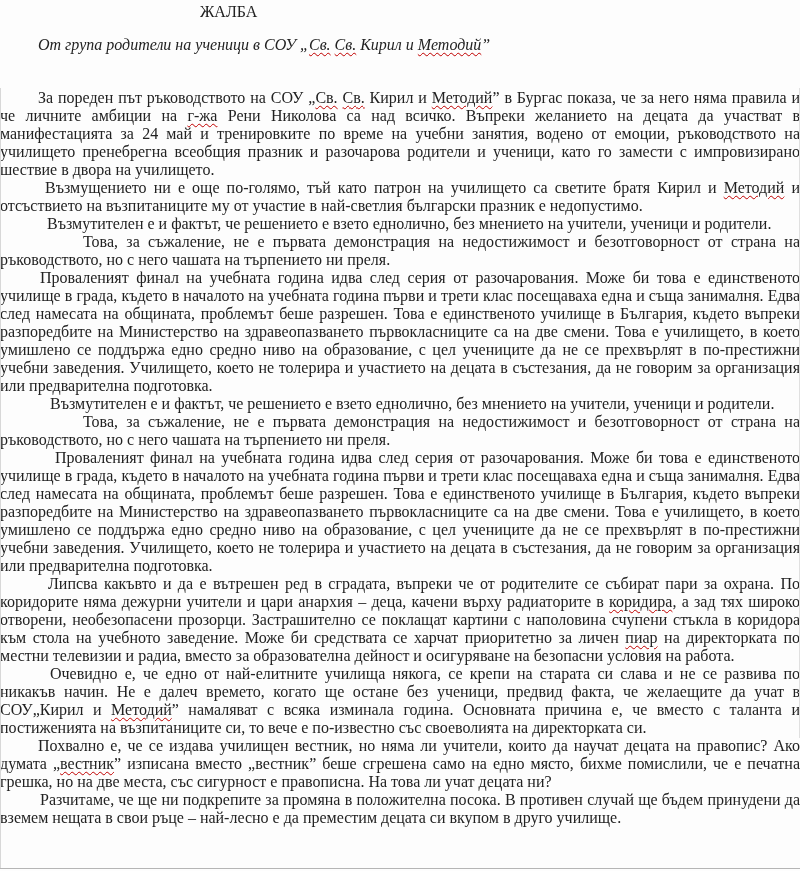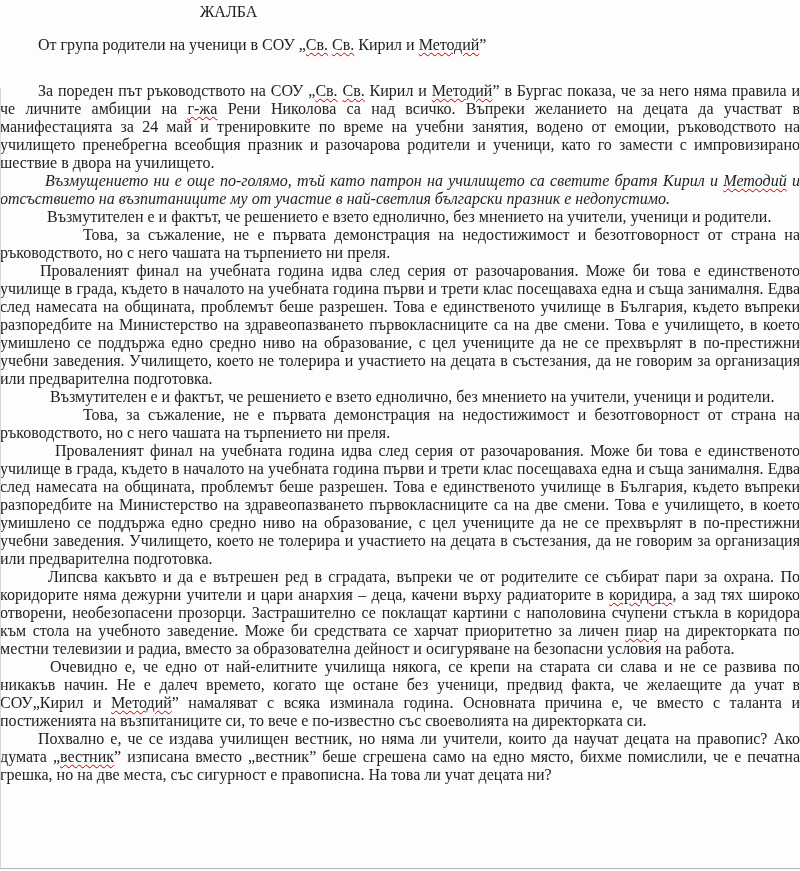--- a/index.html
+++ b/index.html
@@ -62,30 +62,31 @@
     width: 100%; height: 1px;
     background: #b5b5b5;
   }
 </style>
 </head>
 <body>
 
 <div class="doc">
   <p class="title">ЖАЛБА</p>
   <div>
-      <p class="para" style="text-indent: 38px; margin-bottom: 28px;"><span>От група родители на ученици в СОУ „</span><span class="misspelled">Св.</span><span> </span><span class="misspelled">Св.</span><span> Кирил и </span><span class="misspelled">Методий</span><span>”</span></p>
+      <p class="para" style="text-indent: 38px; margin-bottom: 35px; font-style: italic;"><span>От група родители на ученици в СОУ „</span><span class="misspelled">Св.</span><span> </span><span class="misspelled">Св.</span><span> Кирил и </span><span class="misspelled">Методий</span><span>”</span></p>
       <p class="para" style="text-indent: 38px;"><span>За пореден път ръководството на СОУ „</span><span class="misspelled">Св.</span><span> </span><span class="misspelled">Св.</span><span> Кирил и </span><span class="misspelled">Методий</span><span>” в Бургас показа, че за него няма правила и че личните амбиции на </span><span class="misspelled">г-жа</span><span> Рени Николова са над всичко. Въпреки желанието на децата да участват в манифестацията за 24 май и тренировките по време на учебни занятия, водено от емоции, ръководството на училището пренебрегна всеобщия празник и разочарова родители и ученици, като го замести с импровизирано шествие в двора на училището.</span></p>
-      <p class="para" style="text-indent: 45px; font-style: italic;"><span>Възмущението ни е още по-голямо, тъй като патрон на училището са светите братя Кирил и </span><span class="misspelled">Методий</span><span> и отсъствието на възпитаниците му от участие в най-светлия български празник е недопустимо.</span></p>
+      <p class="para" style="text-indent: 45px;"><span>Възмущението ни е още по-голямо, тъй като патрон на училището са светите братя Кирил и </span><span class="misspelled">Методий</span><span> и отсъствието на възпитаниците му от участие в най-светлия български празник е недопустимо.</span></p>
       <p class="para" style="text-indent: 47px;"><span>Възмутителен е и фактът, че решението е взето еднолично, без мнението на учители, ученици и родители.</span></p>
       <p class="para" style="text-indent: 83px;"><span>Това, за съжаление, не е първата демонстрация на недостижимост и безотговорност от страна на ръководството, но с него чашата на търпението ни преля.</span></p>
       <p class="para" style="text-indent: 40px;"><span>Проваленият финал на учебната година идва след серия от разочарования. Може би това е единственото училище в града, където в началото на учебната година първи и трети клас посещаваха една и съща занималня. Едва след намесата на общината, проблемът беше разрешен. Това е единственото училище в България, където въпреки разпоредбите на Министерство на здравеопазването първокласниците са на две смени. Това е училището, в което умишлено се поддържа едно средно ниво на образование, с цел учениците да не се прехвърлят в по-престижни учебни заведения. Училището, което не толерира и участието на децата в състезания, да не говорим за организация или предварителна подготовка.</span></p>
       <p class="para" style="text-indent: 50px;"><span>Възмутителен е и фактът, че решението е взето еднолично, без мнението на учители, ученици и родители.</span></p>
       <p class="para" style="text-indent: 83px;"><span>Това, за съжаление, не е първата демонстрация на недостижимост и безотговорност от страна на ръководството, но с него чашата на търпението ни преля.</span></p>
       <p class="para" style="text-indent: 55px;"><span>Проваленият финал на учебната година идва след серия от разочарования. Може би това е единственото училище в града, където в началото на учебната година първи и трети клас посещаваха една и съща занималня. Едва след намесата на общината, проблемът беше разрешен. Това е единственото училище в България, където въпреки разпоредбите на Министерство на здравеопазването първокласниците са на две смени. Това е училището, в което умишлено се поддържа едно средно ниво на образование, с цел учениците да не се прехвърлят в по-престижни учебни заведения. Училището, което не толерира и участието на децата в състезания, да не говорим за организация или предварителна подготовка.</span></p>
       <p class="para" style="text-indent: 48px;"><span>Липсва какъвто и да е вътрешен ред в сградата, въпреки че от родителите се събират пари за охрана. По коридорите няма дежурни учители и цари анархия – деца, качени върху радиаторите в </span><span class="misspelled">коридира</span><span>, а зад тях широко отворени, необезопасени прозорци. Застрашително се поклащат картини с наполовина счупени стъкла в коридора към стола на учебното заведение. Може би средствата се харчат приоритетно за личен </span><span class="misspelled">пиар</span><span> на директорката по местни телевизии и радиа, вместо за образователна дейност и осигуряване на безопасни условия на работа.</span></p>
       <p class="para" style="text-indent: 50px;"><span>Очевидно е, че едно от най-елитните училища някога, се крепи на старата си слава и не се развива по никакъв начин. Не е далеч времето, когато ще остане без ученици, предвид факта, че желаещите да учат в СОУ„Кирил и </span><span class="misspelled">Методий</span><span>” намаляват с всяка изминала година. Основната причина е, че вместо с таланта и постиженията на възпитаниците си, то вече е по-известно със своеволията на директорката си.</span></p>
       <p class="para" style="text-indent: 38px;"><span>Похвално е, че се издава училищен вестник, но няма ли учители, които да научат децата на правопис? Ако думата „</span><span class="misspelled">вестник</span><span>” изписана вместо „вестник” беше сгрешена само на едно място, бихме помислили, че е печатна грешка, но на две места, със сигурност е правописна. На това ли учат децата ни?</span></p>
+      <p class="para" style="text-indent: 40px;"><span>Разчитаме, че ще ни подкрепите за промяна в положителна посока. В противен случай ще бъдем принудени да вземем нещата в свои ръце – най-лесно е да преместим децата си вкупом в друго училище.</span></p>
     </div>
 </div>
 
 <div class="edge-left"></div>
 <div class="edge-right"></div>
 <div class="edge-bottom"></div>
 
 </body></html>

